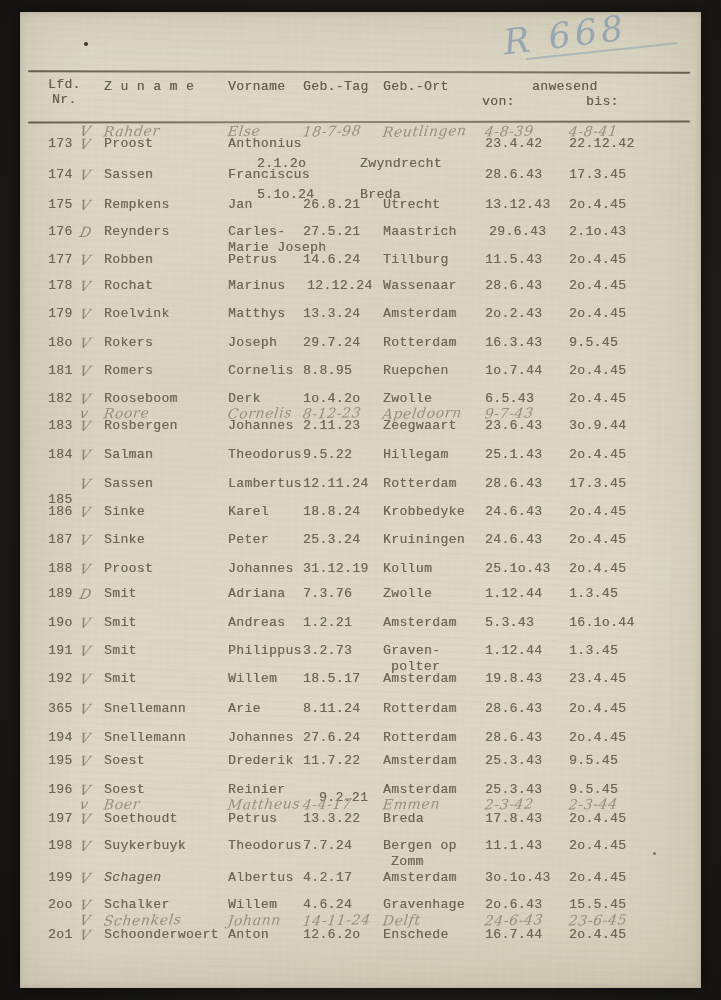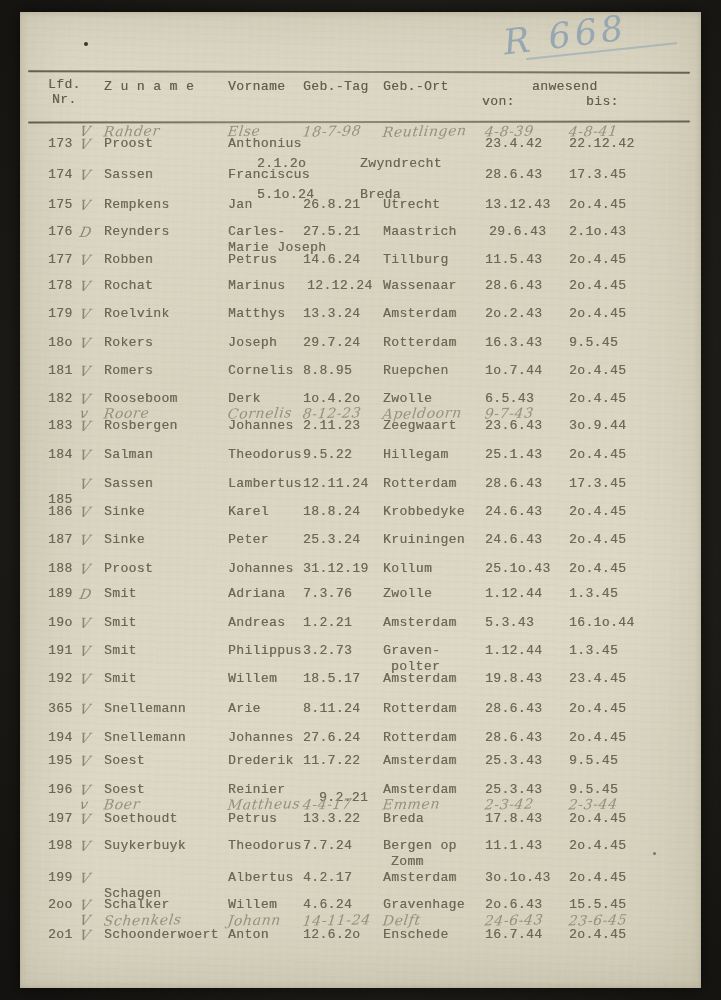--- a/index.html
+++ b/index.html
@@ -385,21 +385,21 @@
           <span class="t" style="left: 208px; top: 0px;">Theodorus</span>
           <span class="t" style="left: 283px; top: 0px;">7.7.24</span>
           <span class="t" style="left: 363px; top: 0px;">Bergen op</span>
           <span class="t" style="left: 465px; top: 0px;">11.1.43</span>
           <span class="t" style="left: 549px; top: 0px;">2o.4.45</span>
           <span class="t" style="left: 371px; top: 16px;">Zomm</span>
         </div>
         <div class="row" style="top: 859px;">
           <span class="t" style="left: 28px; top: 0px;">199</span>
           <span class="t mark" style="left: 60px; top: 0px;">V</span>
-          <span class="t" style="left: 84px; top: 16px;">Schagen</span>
+          <span class="t" style="left: 84px; top: 0px; font-style: italic;">Schagen</span>
           <span class="t" style="left: 208px; top: 0px;">Albertus</span>
           <span class="t" style="left: 283px; top: 0px;">4.2.17</span>
           <span class="t" style="left: 363px; top: 0px;">Amsterdam</span>
           <span class="t" style="left: 465px; top: 0px;">3o.1o.43</span>
           <span class="t" style="left: 549px; top: 0px;">2o.4.45</span>
         </div>
         <div class="row" style="top: 886px;">
           <span class="t" style="left: 28px; top: 0px;">2oo</span>
           <span class="t mark" style="left: 60px; top: 0px;">V</span>
           <span class="t" style="left: 84px; top: 0px;">Schalker</span>

